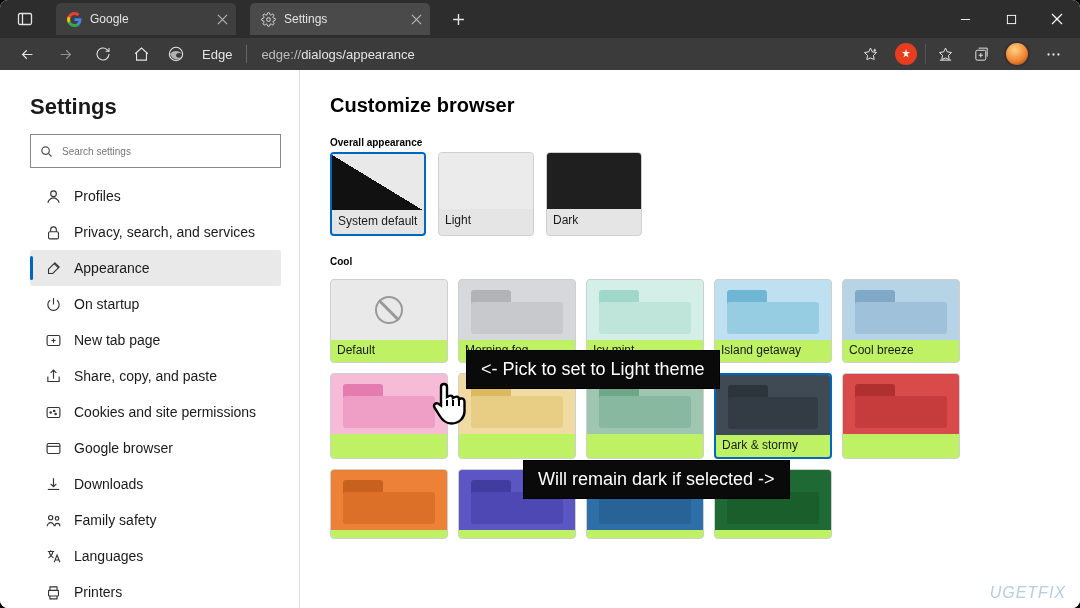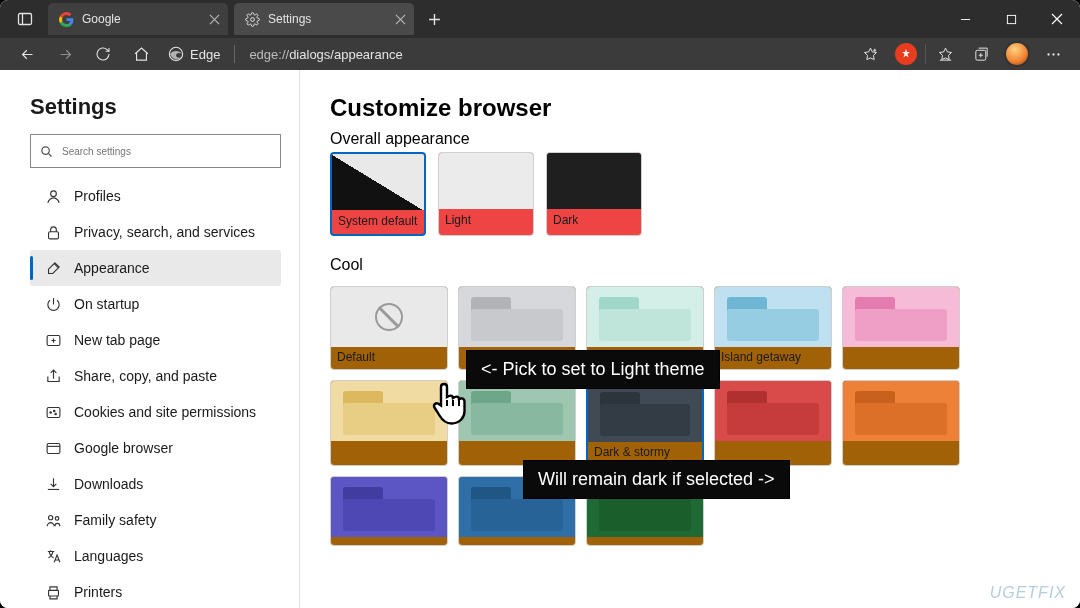--- a/index.html
+++ b/index.html
@@ -1,35 +1,35 @@
 <!DOCTYPE html>
 <html><head>
 <meta charset="utf-8">
 <style>
 * { margin: 0; padding: 0; box-sizing: border-box; font-family: 'Segoe UI', Tahoma, sans-serif; }
 body { width: 1080px; height: 608px; background: #000; overflow: hidden; }
 .window { width: 1080px; height: 608px; background: #fff; display: flex; flex-direction: column; border-radius: 8px; overflow: hidden; position: relative; }
 
 
 .titlebar { height: 38px; background: #2d2d2d; display: flex; align-items: center; color: #fff; }
-.titlebar-left { display: flex; align-items: center; padding-left: 8px; gap: 0; }
+.titlebar-left { display: flex; align-items: center; padding-left: 8px; gap: 8px; }
 .tab-spaces-icon { width: 32px; height: 32px; display:flex; align-items:center; justify-content:center; }
 .tab { height: 32px; background: #3f3f3f; display: flex; align-items: center; padding: 0 8px 0 10px; margin-left: 6px; border-radius: 5px 5px 0 0; color: #e4e4e4; font-size: 12px; min-width: 180px; gap: 8px; }
 .tab.active { background: #4a4a4a; }
 .tab .favicon { width:16px; height:16px; display:flex; align-items:center; justify-content:center; }
 .tab .close { margin-left:auto; opacity: .7; }
 .newtab { width: 32px; height: 32px; display:flex; align-items:center; justify-content:center; color:#e4e4e4; margin-left:4px; cursor:pointer;}
 .titlebar-right { margin-left: auto; display:flex; }
 .win-btn { width: 46px; height: 38px; display:flex; align-items:center; justify-content:center; color:#fff; }
 
 
 .toolbar { height: 40px; background: #3b3b3b; display: flex; align-items: center; padding: 0 10px; gap: 4px; color:#e4e4e4; }
 .tb-btn { width: 34px; height: 32px; display:flex; align-items:center; justify-content:center; border-radius:4px; }
 .addrbar { display:flex; align-items:center; gap:8px; margin-left: 6px; }
-.edge-label { display:flex; align-items:center; gap:6px; font-size:13px; color:#e4e4e4; }
+.edge-label { display:flex; align-items:center; gap:18px; font-size:13px; color:#e4e4e4; }
 .edge-divider { width:1px; height:18px; background:#666; margin: 0 6px; }
 .url { font-size: 13px; color:#bdbdbd; }
 .url .path { color:#e4e4e4; }
 .toolbar-right { margin-left:auto; display:flex; align-items:center; gap:2px; }
 .avatar { width:26px; height:26px; border-radius:50%; background: radial-gradient(circle at 40% 30%, #ffd27f, #f08030 60%, #7a3a15); border:2px solid #333; margin: 0 4px; }
 .shopping-dot { width:22px; height:22px; border-radius:50%; background:#e83c1f; display:flex; align-items:center; justify-content:center; }
 
 
 .content { flex:1; display:flex; background:#fff; }
 .sidebar { width: 300px; padding: 24px 18px 24px 30px; border-right: 1px solid #e0e0e0; overflow:auto; }
@@ -37,34 +37,34 @@
 .searchbox { display:flex; align-items:center; border:1px solid #888; height:34px; padding:0 8px; gap:8px; margin-bottom: 10px; }
 .searchbox input { border:0; outline:0; flex:1; font-size:10px; }
 .nav { display:flex; flex-direction:column; }
 .nav-item { display:flex; align-items:center; gap:12px; height:36px; padding: 0 10px 0 14px; font-size: 14px; color:#1a1a1a; border-radius:3px; cursor:pointer; position:relative; }
 .nav-item .ico { width:18px; height:18px; display:flex; align-items:center; justify-content:center; color:#333; }
 .nav-item.selected { background:#e9e9e9; }
 .nav-item.selected::before { content:''; position:absolute; left:0; top:6px; bottom:6px; width:3px; background:#0067c0; border-radius:2px; }
 
 
 .main { flex:1; padding: 24px 30px; overflow:auto; }
-.main h2 { font-size: 24px; font-weight:600; margin-bottom: 8px; }
-.sect-title { font-size: 16px; font-weight:400; margin-bottom:4px; }
+.main h2 { font-size: 20px; font-weight:600; margin-bottom: 20px; }
+.sect-title { font-size: 10px; font-weight:700; margin-bottom:4px; }
 .sect-sub { font-size: 12.5px; color:#707070; margin-bottom: 10px; }
 .cards-row { display:flex; gap: 12px; margin-bottom: 20px; }
-.appearance-card { width: 96px; border:1px solid #cfcfcf; border-radius:4px; overflow:hidden; background:#ef4444; cursor:pointer; }
+.appearance-card { width: 96px; border:1px solid #cfcfcf; border-radius:4px; overflow:hidden; background:#e5e5e5; cursor:pointer; }
 .appearance-card.selected { border:2px solid #0067c0; }
 .appearance-card .swatch { height: 56px; }
 .appearance-card .label { font-size: 12px; padding: 4px 6px 6px; color:#1a1a1a; }
 .sw-default { background: linear-gradient(to top right, #111 0 49.2%, #e9e9e9 49.21% 100%); }
 .sw-light { background: #ebebeb; }
 .sw-dark { background: #1f1f1f; }
 
 .theme-grid { display:grid; grid-template-columns: repeat(5, 118px); gap: 10px; }
-.theme-card { border:1px solid #cfcfcf; border-radius:4px; overflow:hidden; cursor:pointer; background:#a16207; }
+.theme-card { border:1px solid #cfcfcf; border-radius:4px; overflow:hidden; cursor:pointer; background:#bef264; }
 .theme-card.selected { border:2px solid #0067c0; }
 .theme-card .thumb { height: 60px; position:relative; }
 .theme-card .label { font-size: 12px; padding: 3px 6px 5px; color:#1a1a1a; }
 .folder { position:absolute; inset:0; }
 .folder .tab { all: unset; position:absolute; left:12px; top:10px; width:40px; height:14px; border-radius:3px 3px 0 0; }
 .folder .body { position:absolute; left:12px; right:12px; top:22px; bottom:6px; border-radius:3px; }
 
 
 .thumb.default-thumb { background:#e9e9e9; display:flex; align-items:center; justify-content:center; }
 .no-sign { width:28px; height:28px; border:2.5px solid #9a9a9a; border-radius:50%; position:relative; }
@@ -393,20 +393,29 @@
           <div class="theme-card">
             <div class="thumb" style="background:#bfe0f0">
               <div class="folder">
                 <div class="tab" style="background:#6fb5d4"></div>
                 <div class="body" style="background:#97cde2"></div>
               </div>
             </div>
             <div class="label">Island getaway</div>
           </div>
           <div class="theme-card">
+            <div class="thumb" style="background:#b7d3e6">
+              <div class="folder">
+                <div class="tab" style="background:#7fa9c6"></div>
+                <div class="body" style="background:#9fc1da"></div>
+              </div>
+            </div>
+            <div class="label">Cool breeze</div>
+          </div>
+          <div class="theme-card">
             <div class="thumb" style="background:#f6bcd7">
               <div class="folder">
                 <div class="tab" style="background:#e57cb0"></div>
                 <div class="body" style="background:#ef9fc6"></div>
               </div>
             </div>
             <div class="label"></div>
           </div>
           <div class="theme-card">
             <div class="thumb" style="background:#f0dca2">

